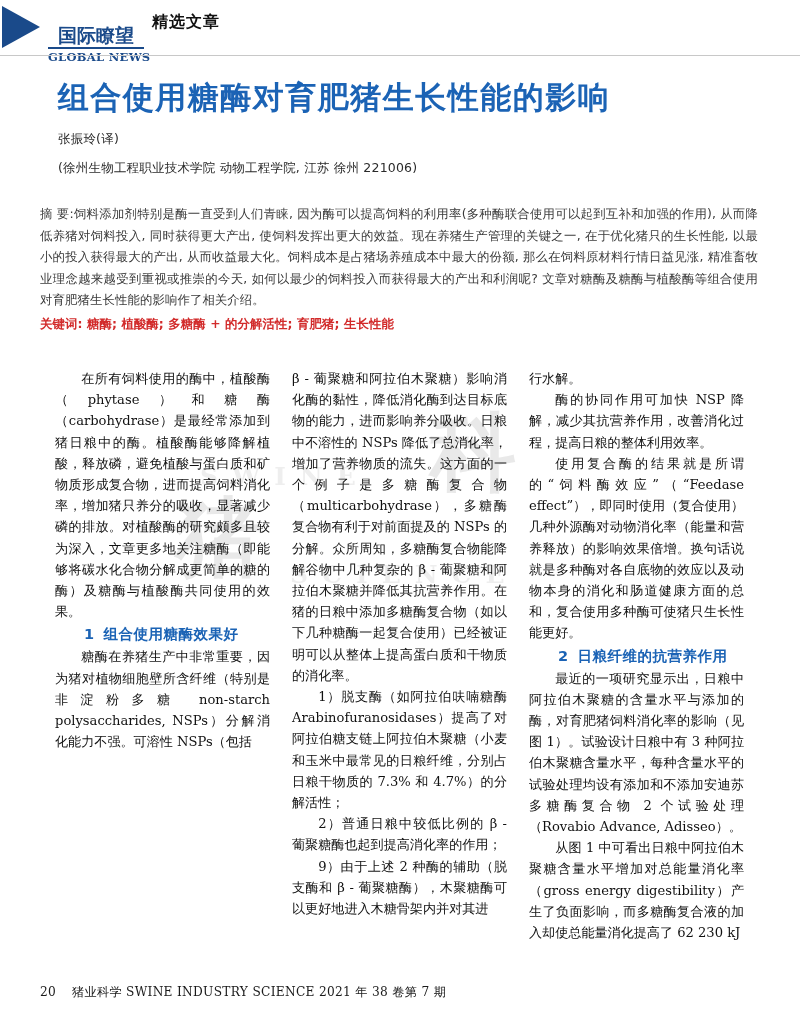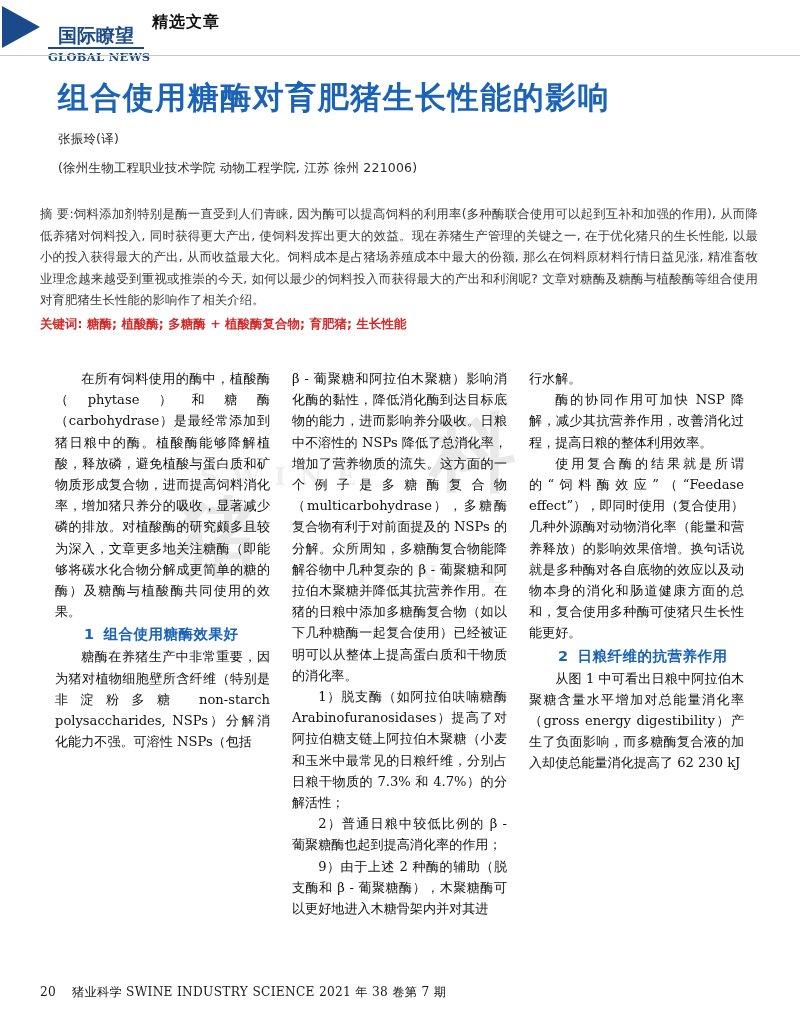--- a/index.html
+++ b/index.html
@@ -223,21 +223,21 @@
 <div class="wm" id="wm-en2">SCIENCE</div>
 
 <div id="title">组合使用糖酶对育肥猪生长性能的影响</div>
 <div id="author">张振玲(译)</div>
 <div id="affiliation">(徐州生物工程职业技术学院 动物工程学院, 江苏 徐州 221006)</div>
 
 <div id="abstract-block">
   <div id="abstract-text">
     <span id="abstract-label">摘  要:</span><span>饲料添加剂特别是酶一直受到人们青睐, 因为酶可以提高饲料的利用率(多种酶联合使用可以起到互补和加强的作用), 从而降低养猪对饲料投入, 同时获得更大产出, 使饲料发挥出更大的效益。现在养猪生产管理的关键之一, 在于优化猪只的生长性能, 以最小的投入获得最大的产出, 从而收益最大化。饲料成本是占猪场养殖成本中最大的份额, 那么在饲料原材料行情日益见涨, 精准畜牧业理念越来越受到重视或推崇的今天, 如何以最少的饲料投入而获得最大的产出和利润呢? 文章对糖酶及糖酶与植酸酶等组合使用对育肥猪生长性能的影响作了相关介绍。</span>
   </div>
-  <div id="keywords">关键词: 糖酶; 植酸酶; 多糖酶 + 植酸酶复合物; 育肥猪; 生长性能</div>
+  <div id="keywords">关键词: 糖酶; 植酸酶; 多糖酶 + 的分解活性; 育肥猪; 生长性能</div>
 </div>
 
 <div id="columns">
 
   <div class="col">
     <p>在所有饲料使用的酶中，植酸酶（phytase）和糖酶（carbohydrase）是最经常添加到猪日粮中的酶。植酸酶能够降解植酸，释放磷，避免植酸与蛋白质和矿物质形成复合物，进而提高饲料消化率，增加猪只养分的吸收，显著减少磷的排放。对植酸酶的研究颇多且较为深入，文章更多地关注糖酶（即能够将碳水化合物分解成更简单的糖的酶）及糖酶与植酸酶共同使用的效果。</p>
     <p class="sec-head">
       <span class="num">1</span><span>组合使用糖酶效果好</span>
     </p>
     <p>糖酶在养猪生产中非常重要，因为猪对植物细胞壁所含纤维（特别是非淀粉多糖 non-starch polysaccharides, NSPs）分解消化能力不强。可溶性 NSPs（包括</p>
@@ -250,20 +250,21 @@
     <p class="listitem">9）由于上述 2 种酶的辅助（脱支酶和 β - 葡聚糖酶），木聚糖酶可以更好地进入木糖骨架内并对其进</p>
   </div>
 
   <div class="col">
     <p class="noindent">行水解。</p>
     <p>酶的协同作用可加快 NSP 降解，减少其抗营养作用，改善消化过程，提高日粮的整体利用效率。</p>
     <p>使用复合酶的结果就是所谓的“饲料酶效应”（“Feedase effect”），即同时使用（复合使用）几种外源酶对动物消化率（能量和营养释放）的影响效果倍增。换句话说就是多种酶对各自底物的效应以及动物本身的消化和肠道健康方面的总和，复合使用多种酶可使猪只生长性能更好。</p>
     <p class="sec-head">
       <span class="num">2</span><span>日粮纤维的抗营养作用</span>
     </p>
+    <p>最近的一项研究显示出，日粮中阿拉伯木聚糖的含量水平与添加的酶，对育肥猪饲料消化率的影响（见图 1）。试验设计日粮中有 3 种阿拉伯木聚糖含量水平，每种含量水平的试验处理均设有添加和不添加安迪苏多糖酶复合物 2 个试验处理（Rovabio Advance, Adisseo）。</p>
     <p>从图 1 中可看出日粮中阿拉伯木聚糖含量水平增加对总能量消化率（gross energy digestibility）产生了负面影响，而多糖酶复合液的加入却使总能量消化提高了 62 230 kJ</p>
   </div>
 
 </div>
 
 <div id="footer">
   <span id="footer-page">20</span><span id="footer-journal">猪业科学 SWINE INDUSTRY SCIENCE 2021 年 38 卷第 7 期</span>
 </div>
 
 </body></html>

